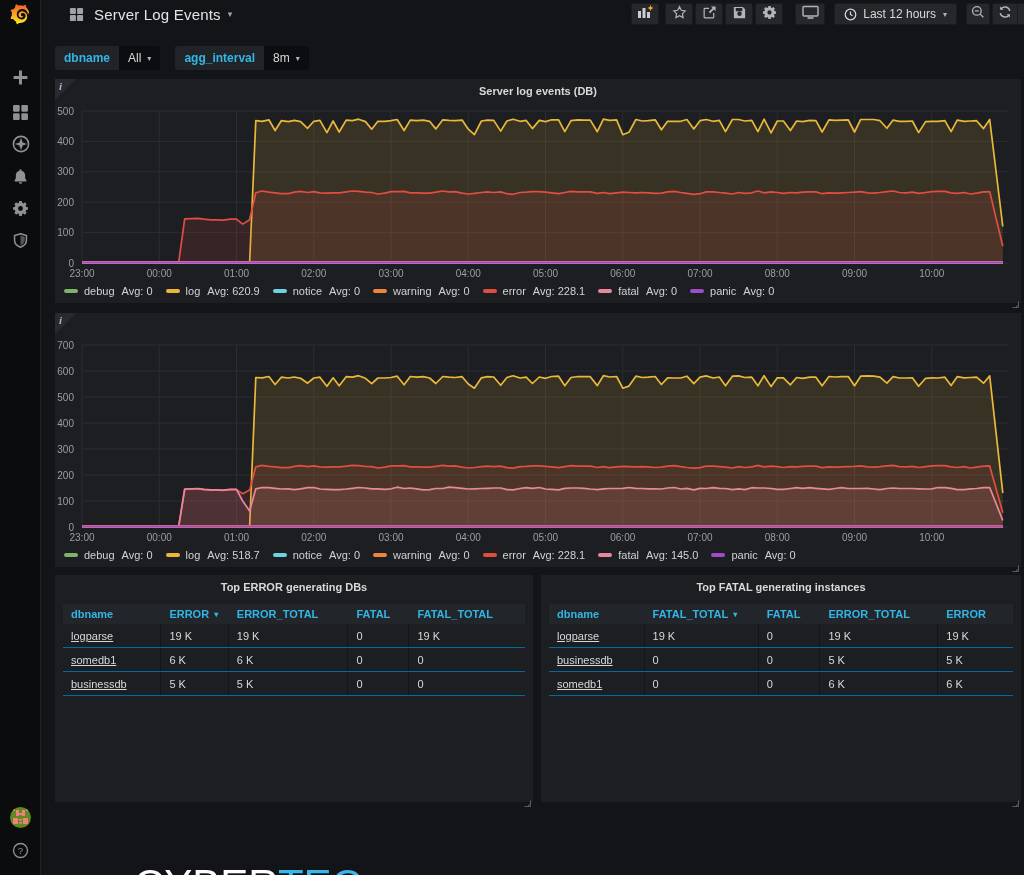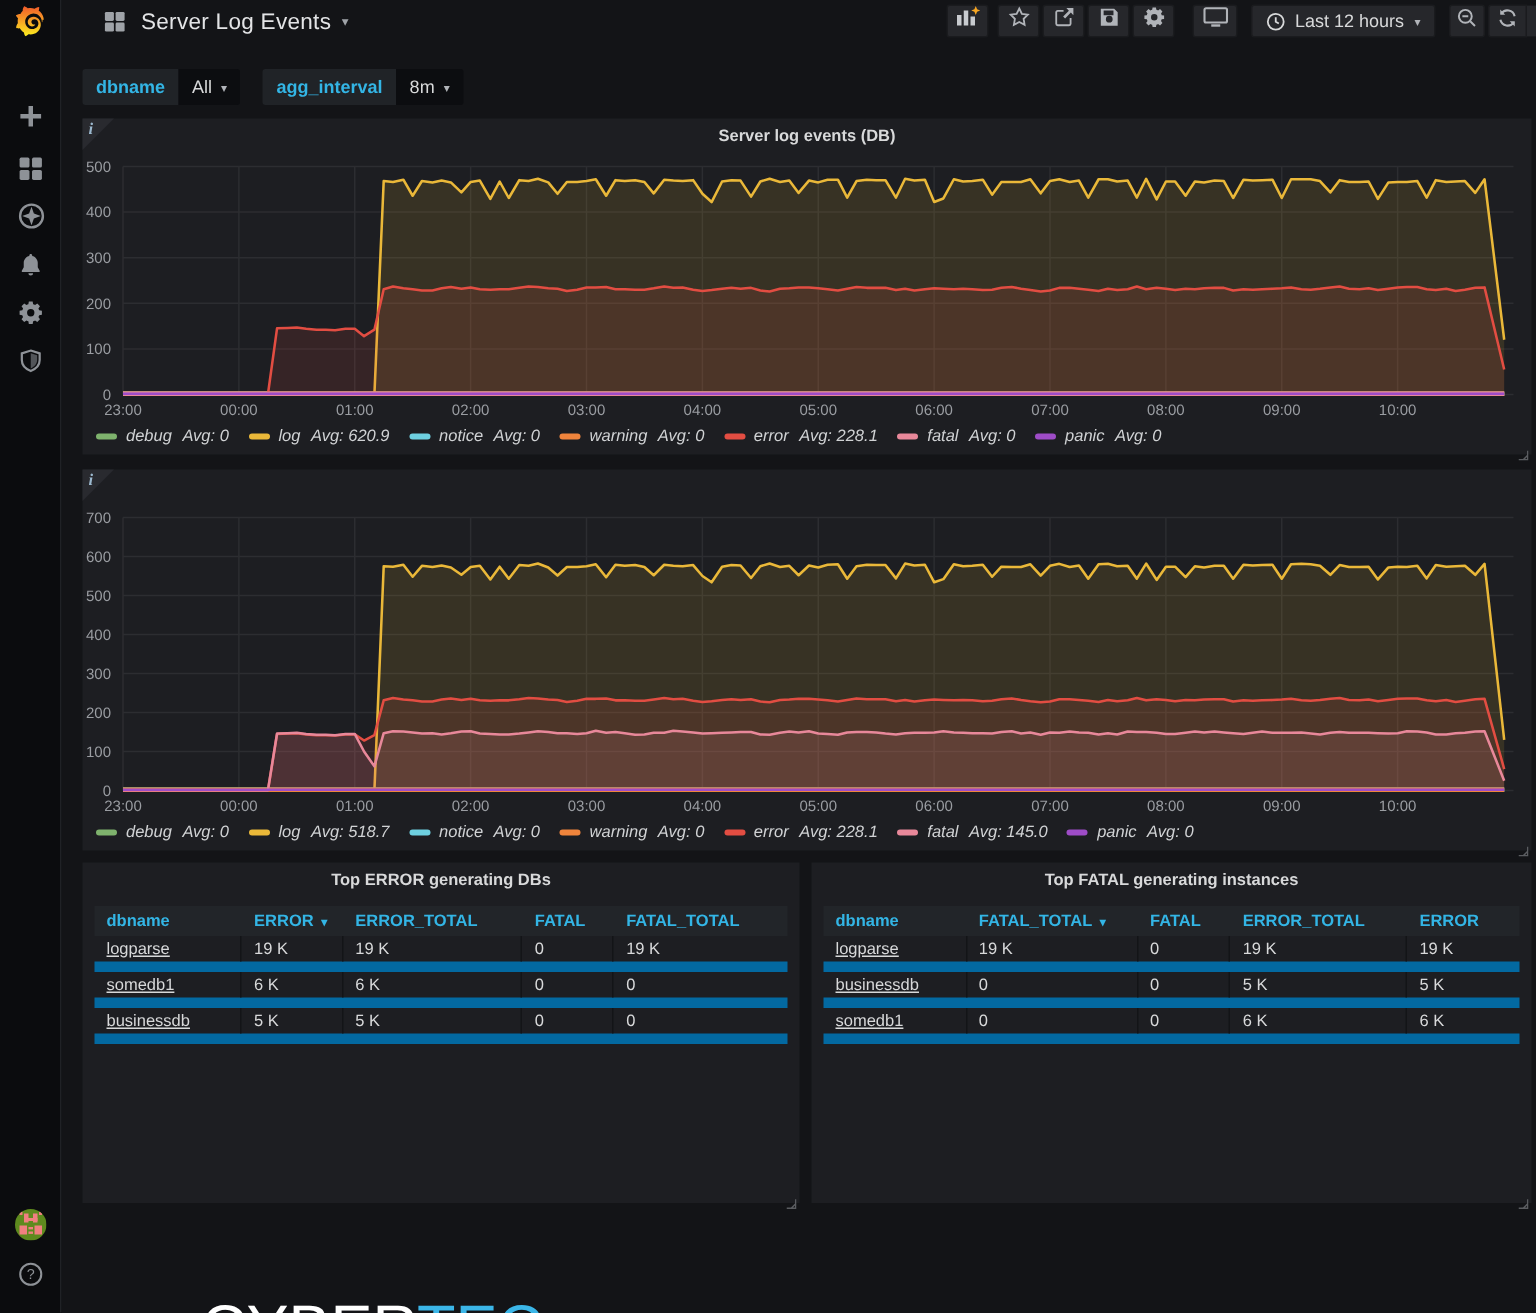--- a/index.html
+++ b/index.html
@@ -48,28 +48,28 @@
   
   .panel { position:absolute; background:#1D1E22; }
   .panel-title { position:absolute; top:0; left:0; right:0; height:23px; display:flex; align-items:center;
                  justify-content:center; font-size:11px; font-weight:bold; color:#D8D9DA; cursor:pointer; }
   .corner-info { position:absolute; left:0; top:0; width:0; height:0;
                  border-top:21px solid #292A2F; border-right:21px solid transparent; }
   .corner-info span { position:absolute; top:-20px; left:4px; font-family:"Liberation Serif",serif;
                       font-style:italic; font-weight:bold; font-size:11px; color:#9BB8CE; }
   .resize-corner { position:absolute; right:2px; bottom:2px; width:7px; height:7px; cursor:se-resize; }
   .legend { position:absolute; left:9px; right:6px; display:flex; flex-wrap:wrap; align-items:center;
-            font-size:11px; color:#D0D2D4;font-style:italic; }
+            font-size:11px; color:#D0D2D4; }
   .legend-item { display:flex; align-items:center; margin-right:13px; cursor:pointer; }
   .legend-dash { width:14px; height:4px; border-radius:2px; margin-right:6px; }
   .legend-name { margin-right:7px; }
 
   
   .gtable { position:absolute; left:8px; right:8px; top:29px; font-size:11px; }
-  .gtr { display:flex; height:24px; border-bottom:7px solid #0369a1; }
+  .gtr { display:flex; height:24px; border-bottom:1px solid #0369a1; }
   .gtr.ghead { height:20px; background:#222529; border-bottom:none; }
   .gtd { display:flex; align-items:center; padding-left:8px; border-right:1px solid #131417;
          overflow:hidden; white-space:nowrap; }
   .gtd:last-child { border-right:none; }
   .ghead .gtd { color:#33B5E5; font-weight:bold; border-right:none; cursor:pointer; }
   .ghead .sort-caret { margin-left:5px; font-size:8px; }
   .gtd a { color:#D8D9DA; text-decoration:underline; cursor:pointer; }
 
   
   .textpanel { position:absolute; left:14px; top:808px; width:966px; height:64px;margin-top:47px; }

